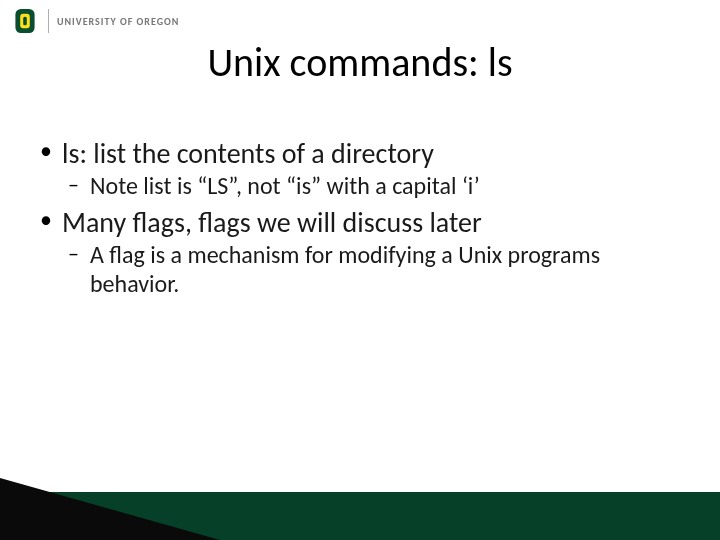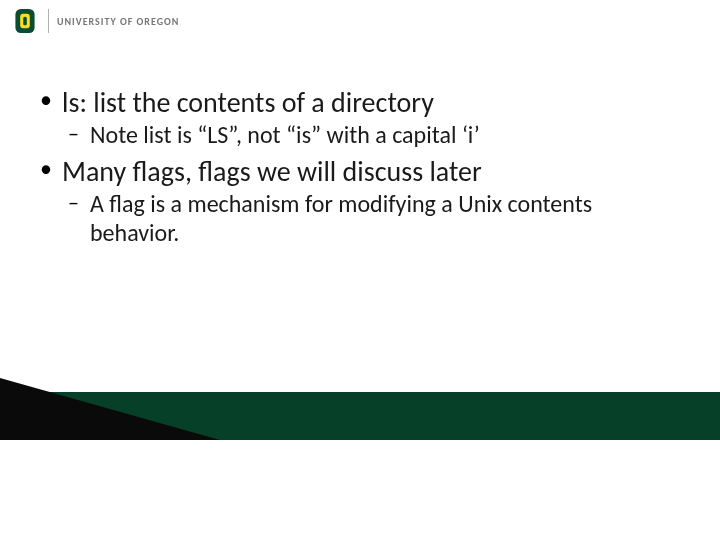--- a/index.html
+++ b/index.html
@@ -1,17 +1,17 @@
 <!DOCTYPE html>
 <html><head>
 <meta charset="utf-8">
 <style>
   * { margin: 0; padding: 0; box-sizing: border-box; }
   html, body { width: 720px; height: 540px; font-family: Calibri, "Segoe UI", Arial, sans-serif; background: #fff; overflow: hidden; }
-  .slide { position: relative; width: 720px; height: 440px; }
+  .slide { position: relative; width: 720px; height: 540px; }
   .header { display: flex; align-items: center; padding: 6px 10px 0 10px; gap: 8px; }
   .logo-o { width: 30px; height: 30px; }
   .divider-v { width: 1px; height: 24px; background: #b0b0b0; }
   .univ-text { font-size: 10px; letter-spacing: 1px; color: #777; font-weight: 600; }
   .title { text-align: center; font-size: 40px; font-weight: 400; color: #000; margin-top: 2px; }
   .content { padding: 18px 36px 0 36px; }
   ul.level1 { list-style: none; margin-top: 32px; }
   ul.level1 > li { position: relative; padding-left: 26px; font-size: 28px; color: #1a1a1a; line-height: 1.18; margin-bottom: 2px; }
   ul.level1 > li::before { content: "•"; position: absolute; left: 4px; top: 0; font-size: 24px; color: #000; }
   ul.level2 { list-style: none; margin: 2px 0 6px 0; }
@@ -31,33 +31,34 @@
       <svg viewBox="0 0 100 100" width="30" height="30">
         <rect x="18" y="10" width="64" height="80" rx="18" ry="18" fill="#0b4d2f"></rect>
         <rect x="34" y="26" width="32" height="48" rx="10" ry="10" fill="#FEE11A"></rect>
         <rect x="44" y="36" width="12" height="28" rx="5" ry="5" fill="#0b4d2f"></rect>
       </svg>
     </span>
     <span class="divider-v"></span>
     <span class="univ-text">UNIVERSITY OF OREGON</span>
   </div>
 
+  <h1 class="title">Unix commands: ls</h1>
 
   <div class="content">
     <ul class="level1">
       <li>
         <span>ls: list the contents of a directory</span>
         <ul class="level2">
           <li><span>Note list is “LS”, not “is” with a capital ‘i’</span></li>
         </ul>
       </li>
       <li>
         <span>Many flags, flags we will discuss later</span>
         <ul class="level2">
-          <li><span>A flag is a mechanism for modifying a Unix contents behavior.</span></li>
+          <li><span>A flag is a mechanism for modifying a Unix programs behavior.</span></li>
         </ul>
       </li>
     </ul>
   </div>
 
   <div class="footer">
     <div class="green"></div>
     <div class="wedge"></div>
   </div>
 

